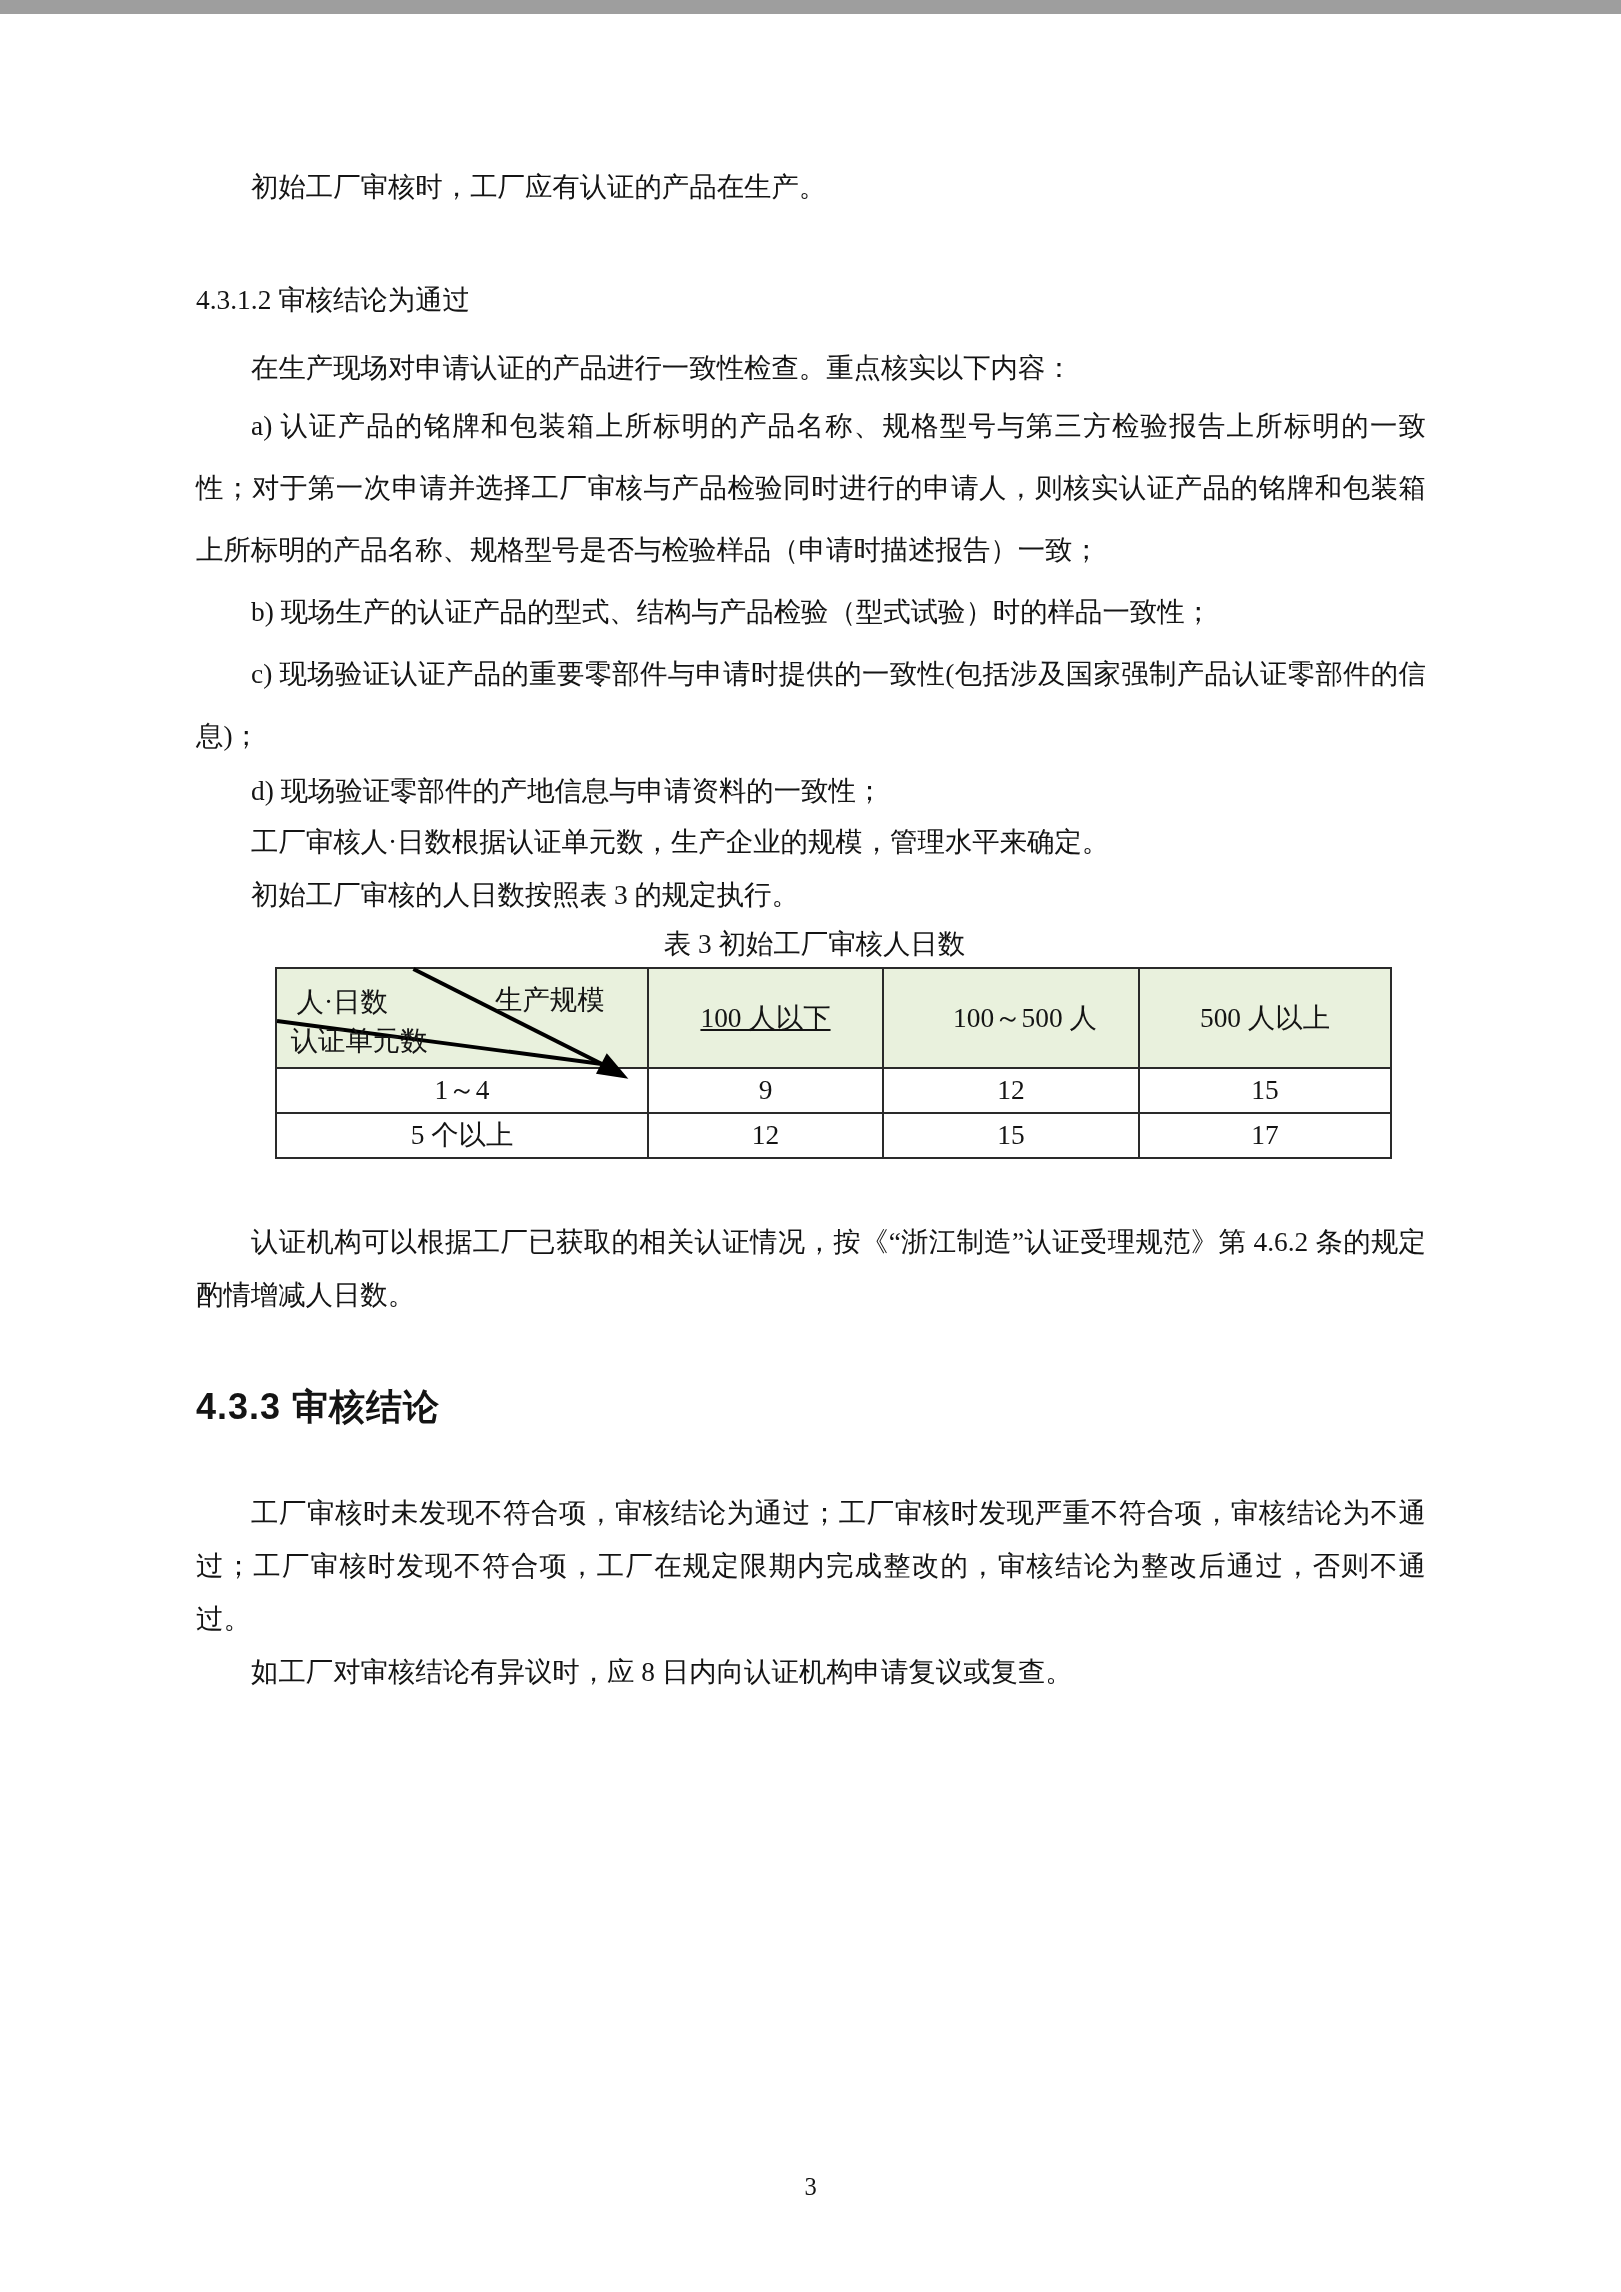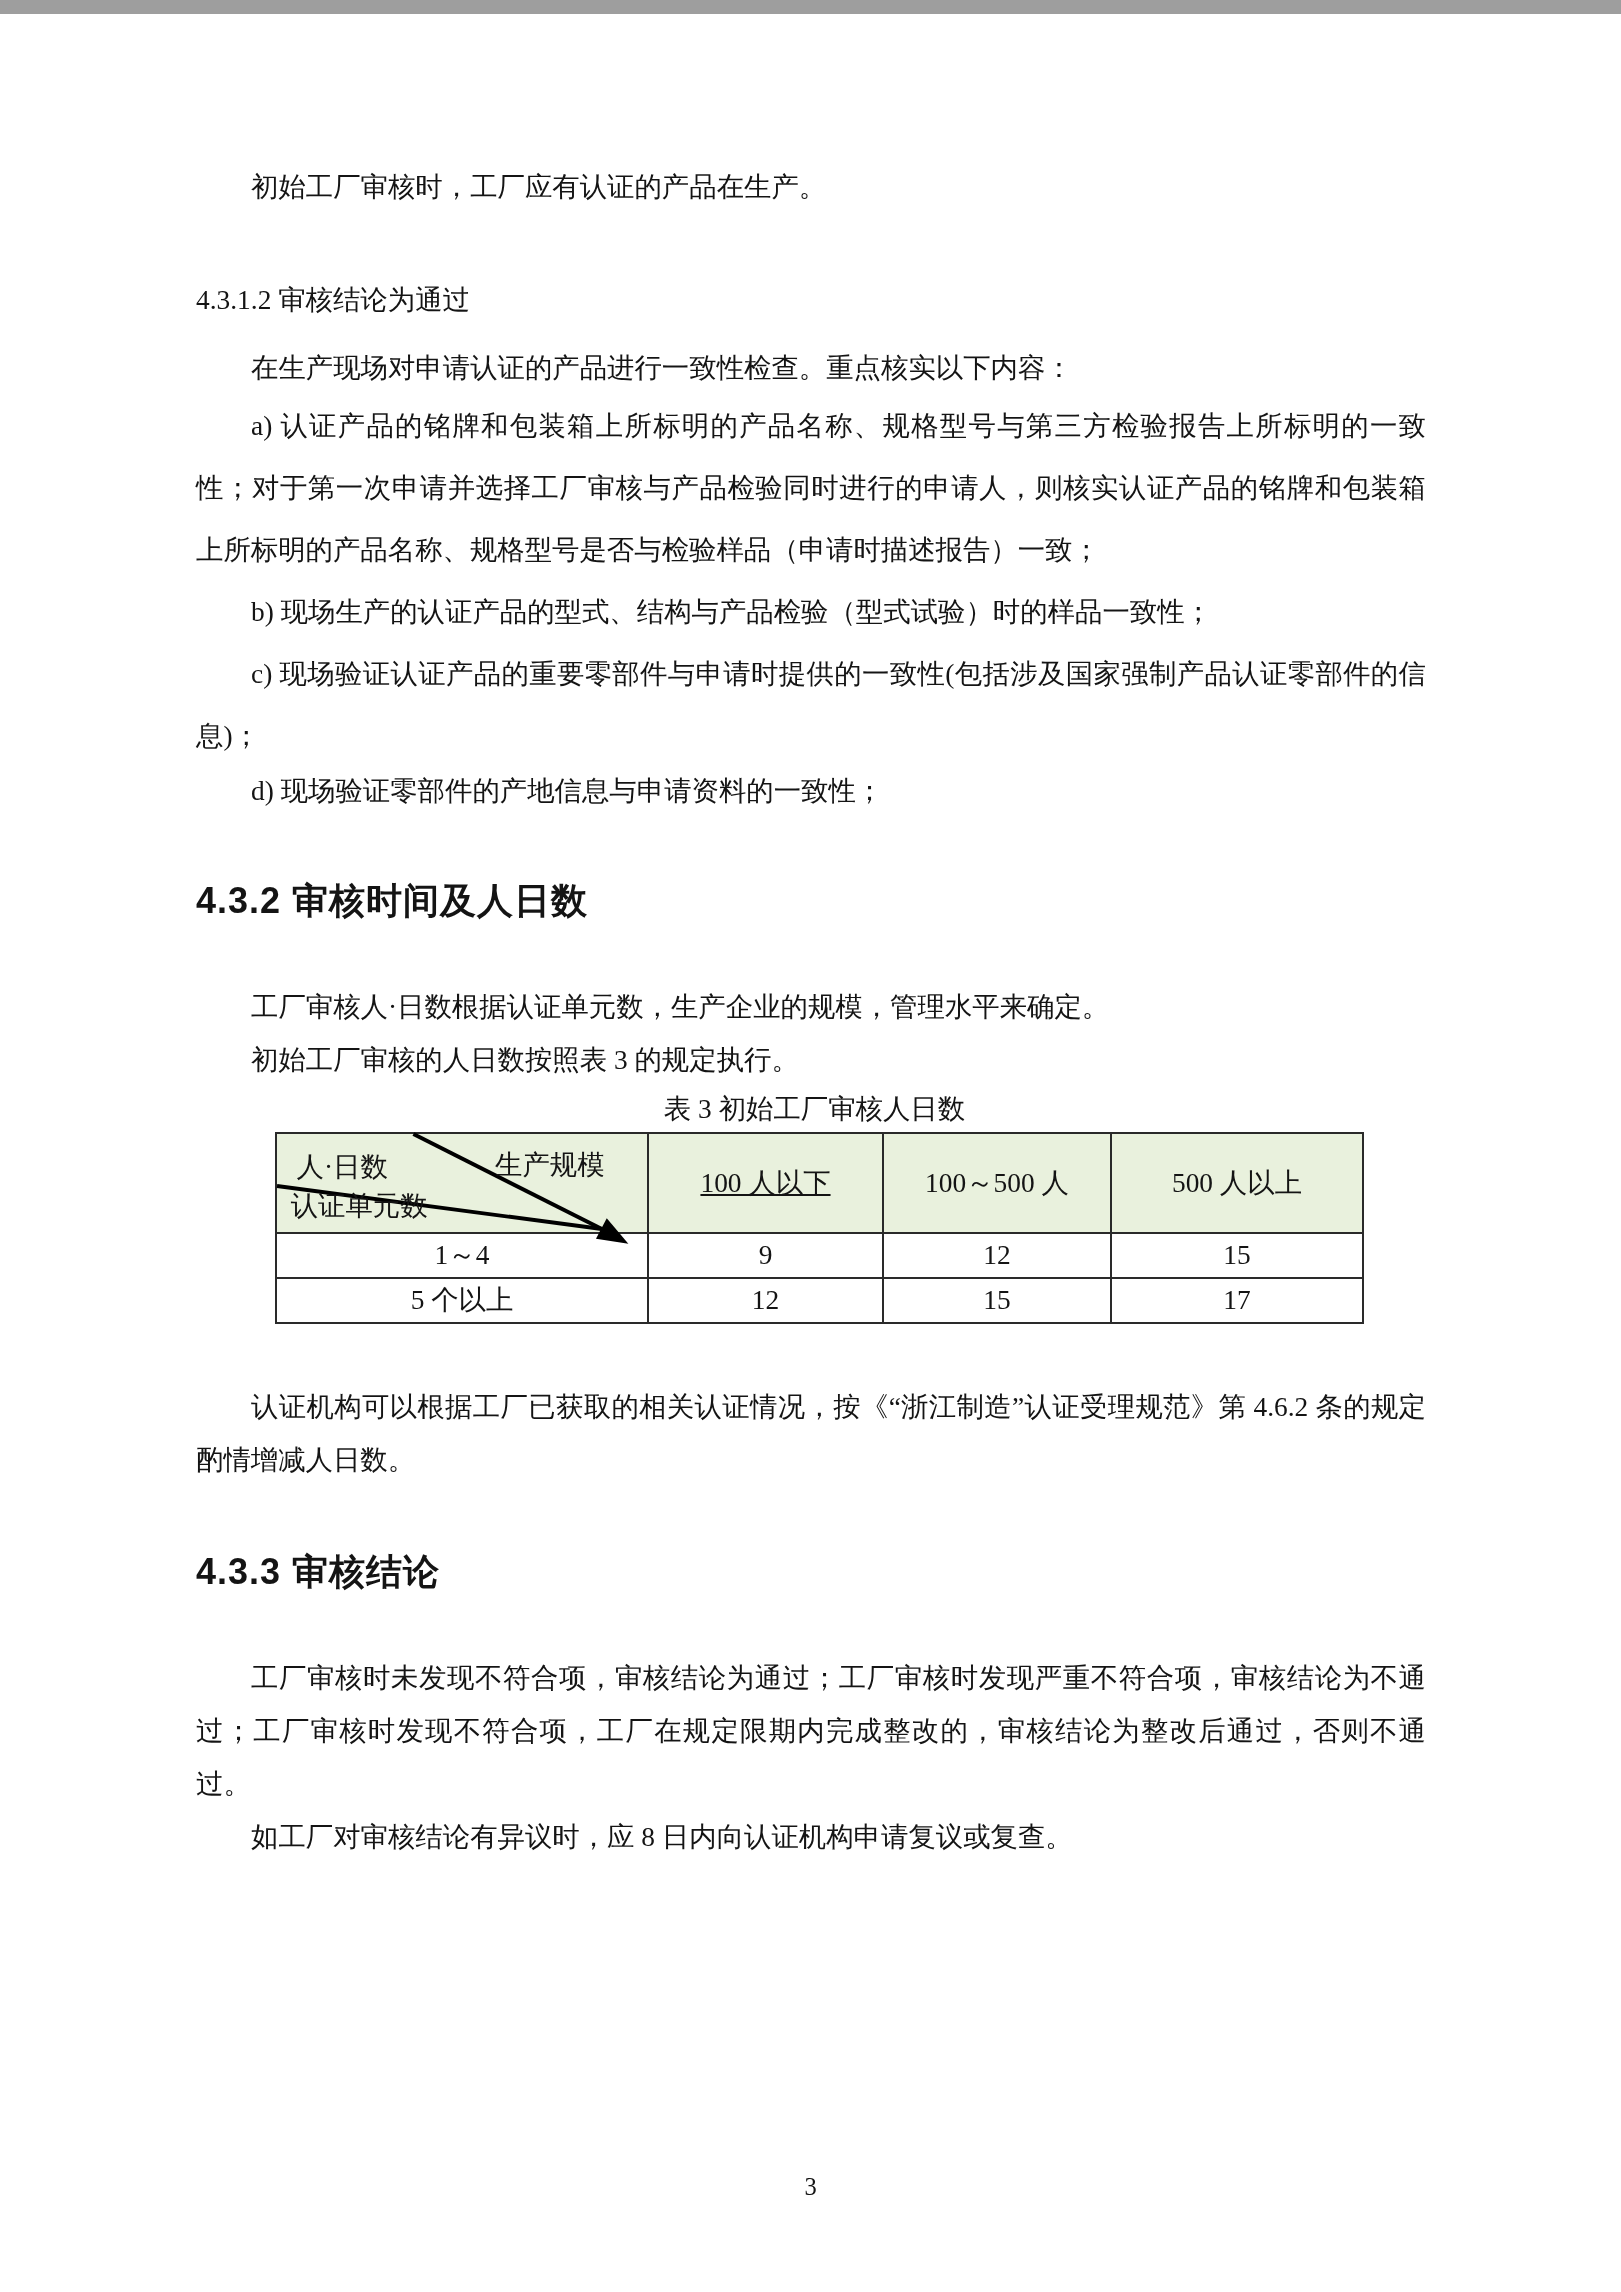--- a/index.html
+++ b/index.html
@@ -96,42 +96,41 @@
 
   <h3 class="sub-heading">4.3.1.2 审核结论为通过</h3>
 
   <p class="body-text indent">在生产现场对申请认证的产品进行一致性检查。重点核实以下内容：</p>
 
   <p class="item">a) 认证产品的铭牌和包装箱上所标明的产品名称、规格型号与第三方检验报告上所标明的一致性；对于第一次申请并选择工厂审核与产品检验同时进行的申请人，则核实认证产品的铭牌和包装箱上所标明的产品名称、规格型号是否与检验样品（申请时描述报告）一致；</p>
   <p class="item">b) 现场生产的认证产品的型式、结构与产品检验（型式试验）时的样品一致性；</p>
   <p class="item">c) 现场验证认证产品的重要零部件与申请时提供的一致性(包括涉及国家强制产品认证零部件的信息)；</p>
   <p class="item-tight">d) 现场验证零部件的产地信息与申请资料的一致性；</p>
 
-  <h2 class="sec-heading">4.3.2 审核时间及人日数</h2>
 
   <p class="body-text indent">工厂审核人·日数根据认证单元数，生产企业的规模，管理水平来确定。</p>
   <p class="body-text indent">初始工厂审核的人日数按照表 3 的规定执行。</p>
 
   <div class="table-block">
     <div class="table-caption">表 3 初始工厂审核人日数</div>
     <table class="mdays">
       <tbody>
           <tr class="head">
         <td class="corner" style="width:370px;">
           <svg viewBox="0 0 377 100" preserveAspectRatio="none">
             <line x1="139" y1="0" x2="331" y2="97" stroke="#000" stroke-width="4"></line>
             <line x1="0" y1="53" x2="331" y2="97" stroke="#000" stroke-width="4"></line>
             <polygon points="358,112 325,107 336,86" fill="#000"></polygon>
           </svg>
           <span class="c-lbl c-md">人·日数</span>
           <span class="c-lbl c-scale">生产规模</span>
           <span class="c-lbl c-units">认证单元数</span>
         </td>
         <td style="width:233px;text-decoration:underline;">100 人以下</td>
-        <td style="width:226px;">100～500 人</td>
+        <td style="width:226px;padding-left:28px;">100～500 人</td>
         <td style="width:250px;">500 人以上</td>
       </tr>
       <tr class="datarow">
         <td>1～4</td>
         <td>9</td>
         <td>12</td>
         <td>15</td>
       </tr>
       <tr class="datarow">
         <td>5 个以上</td>

